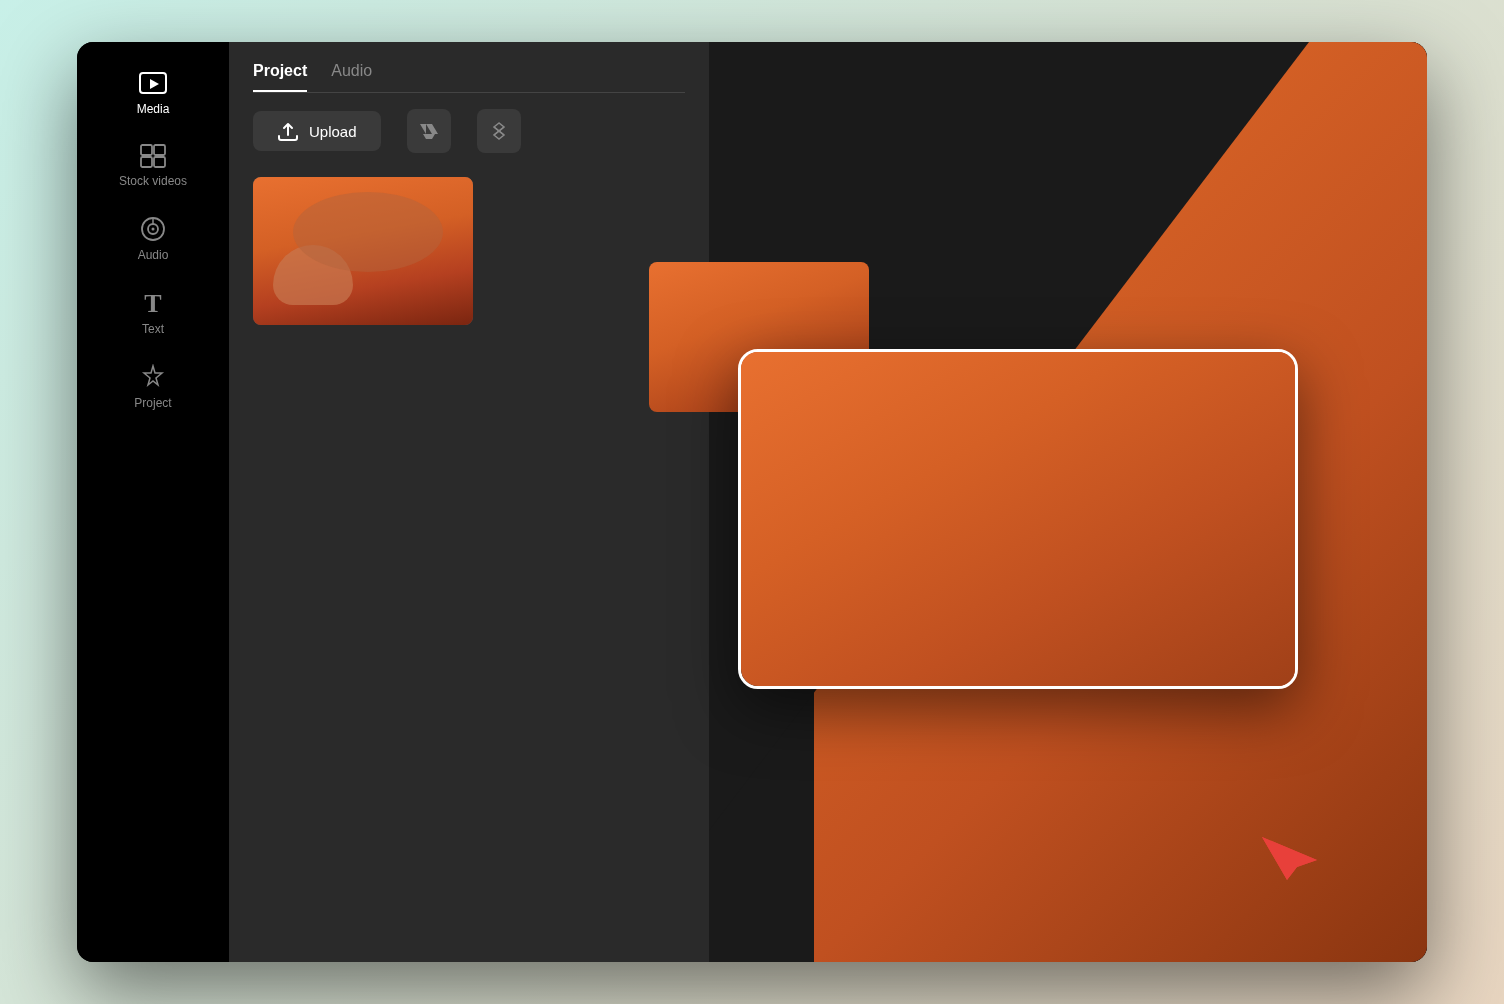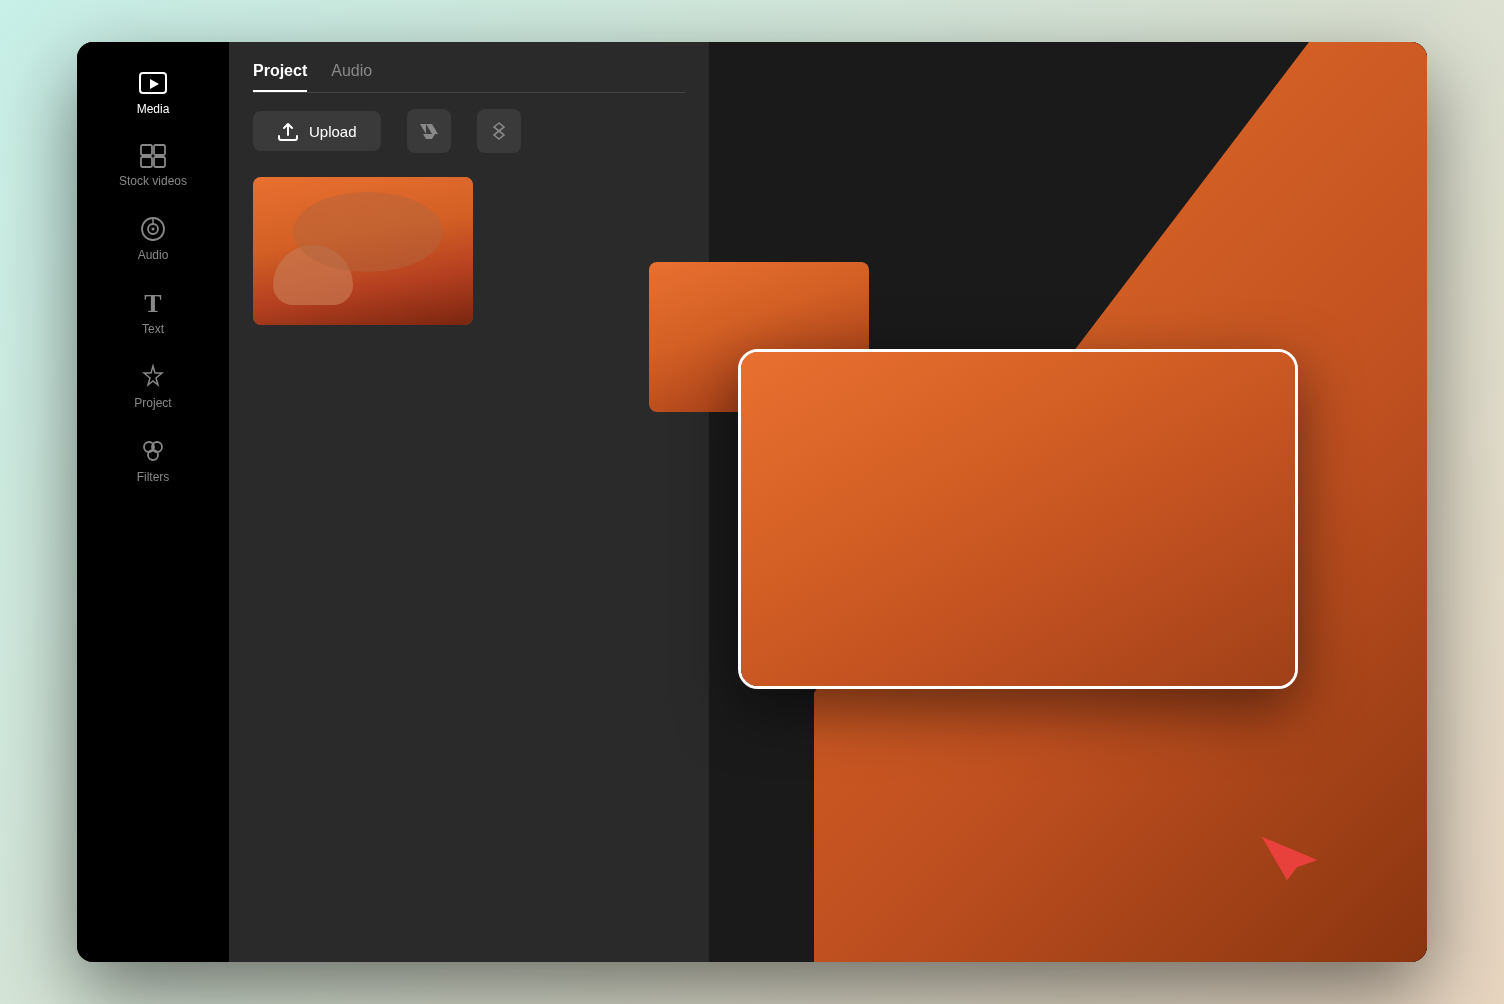--- a/index.html
+++ b/index.html
@@ -271,30 +271,20 @@
     <div class="sidebar-item">
       <span>
         <svg width="26" height="26" viewBox="0 0 26 26" fill="none">
           <path d="M13 2 L15 9 L22 9 L16 14 L18 21 L13 17 L8 21 L10 14 L4 9 L11 9 Z" stroke="#888" stroke-width="1.5" fill="none"></path>
         </svg>
       </span>
       <span class="label">Project</span>
     </div>
 
 
-    <div class="sidebar-item">
-      <span>
-        <svg width="26" height="26" viewBox="0 0 26 26" fill="none">
-          <circle cx="9" cy="9" r="5" stroke="#888" stroke-width="1.8" fill="none"></circle>
-          <circle cx="17" cy="9" r="5" stroke="#888" stroke-width="1.8" fill="none"></circle>
-          <circle cx="13" cy="17" r="5" stroke="#888" stroke-width="1.8" fill="none"></circle>
-        </svg>
-      </span>
-      <span class="label">Filters</span>
-    </div>
 
   </div>
 
   <div class="main-content">
 
     <div class="panel">
 
       <div class="tabs">
         <div class="tab active">Project</div>
         <div class="tab">Audio</div>

